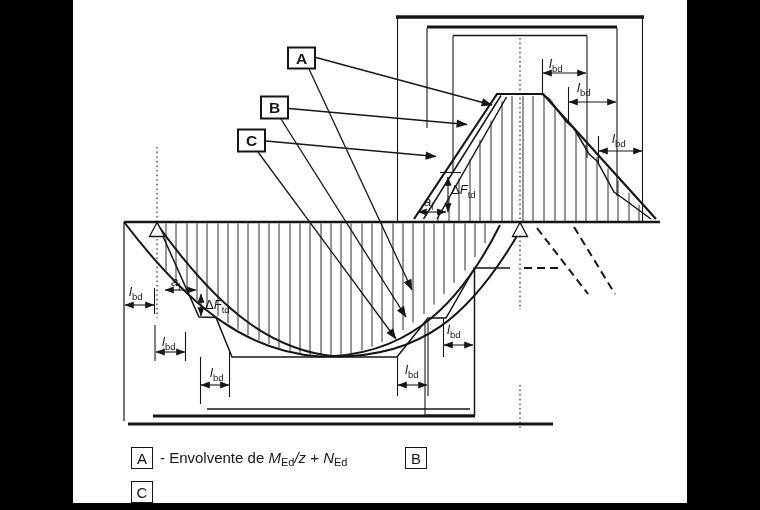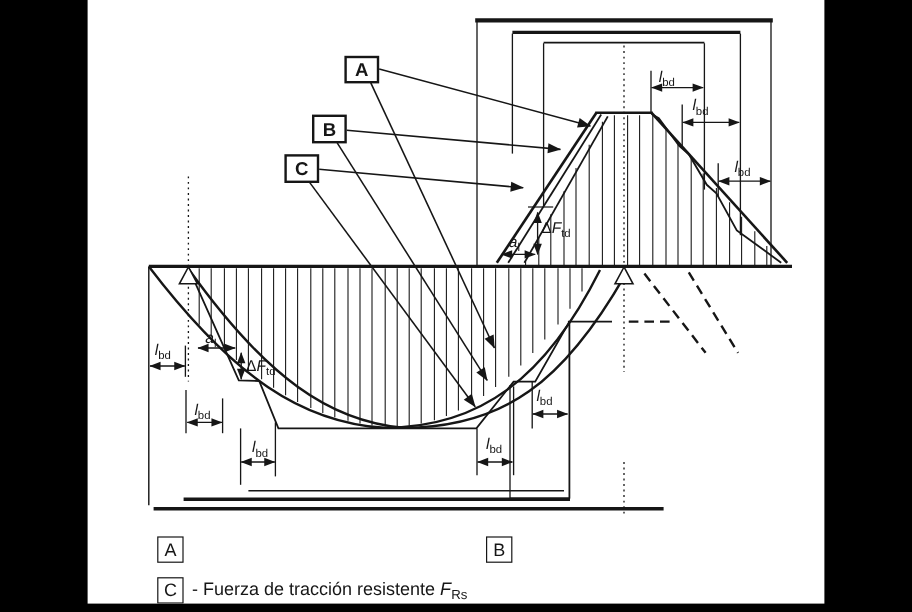--- a/index.html
+++ b/index.html
@@ -228,21 +228,21 @@
         <text class="lbl" x="171" y="286"><tspan>a</tspan><tspan class="sub" dy="3.5" font-style="italic">l</tspan></text>
 
         <text class="lbl" x="451" y="194"><tspan class="nrm">Δ</tspan><tspan>F</tspan><tspan class="sub" dy="3.5">td</tspan></text>
         <text class="lbl" x="205" y="309"><tspan class="nrm">Δ</tspan><tspan>F</tspan><tspan class="sub" dy="3.5">td</tspan></text>
       </g>
     </g>
   </svg>
 
   <div class="legend-row" style="left:131px;top:447px;">
     <div class="legend-box">A</div>
+    <div class="legend-text"><span>- Envolvente de </span><span class="it">M</span><span class="sb">Ed</span><span class="it">/</span><span class="it">z</span><span> + </span><span class="it">N</span><span class="sb">Ed</span></div>
   </div>
   <div class="legend-row" style="left:405px;top:447px;">
     <div class="legend-box">B</div>
   </div>
   <div class="legend-row" style="left:131px;top:481px;">
     <div class="legend-box">C</div>
-    <div class="legend-text"><span>- Fuerza de tracción resistente </span><span class="it">F</span><span class="sb">Rs</span></div>
   </div>
 </div>
 
 </body></html>

